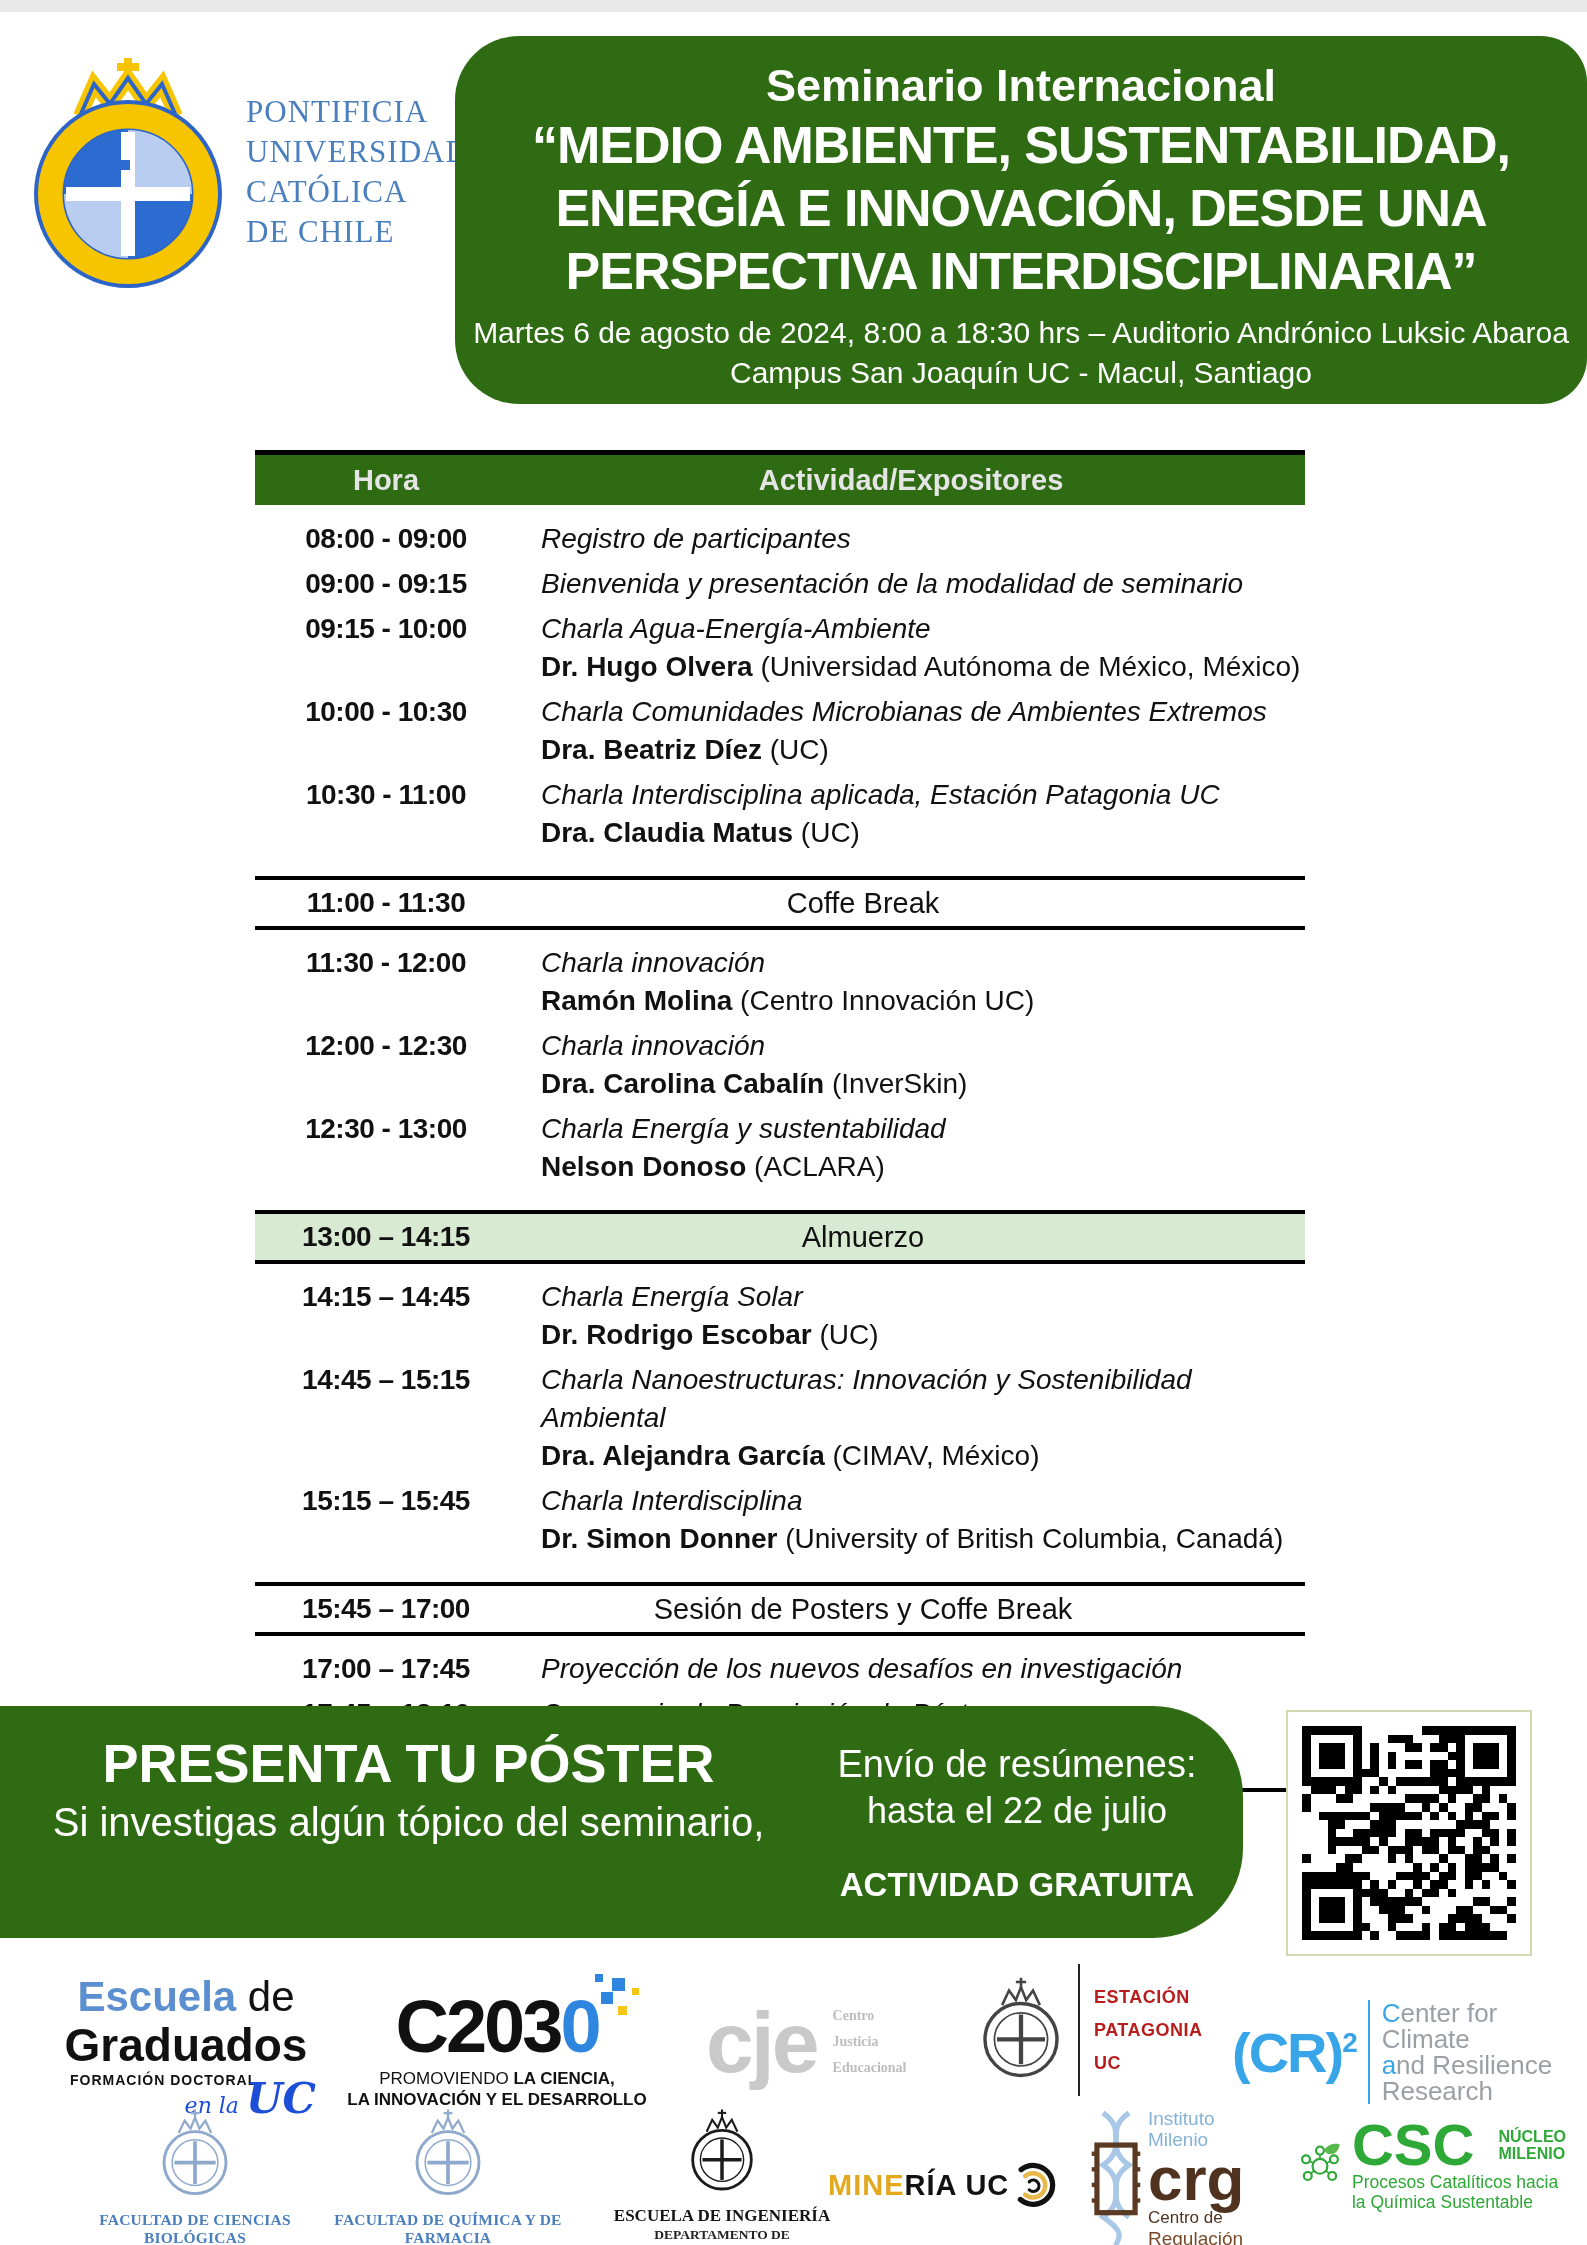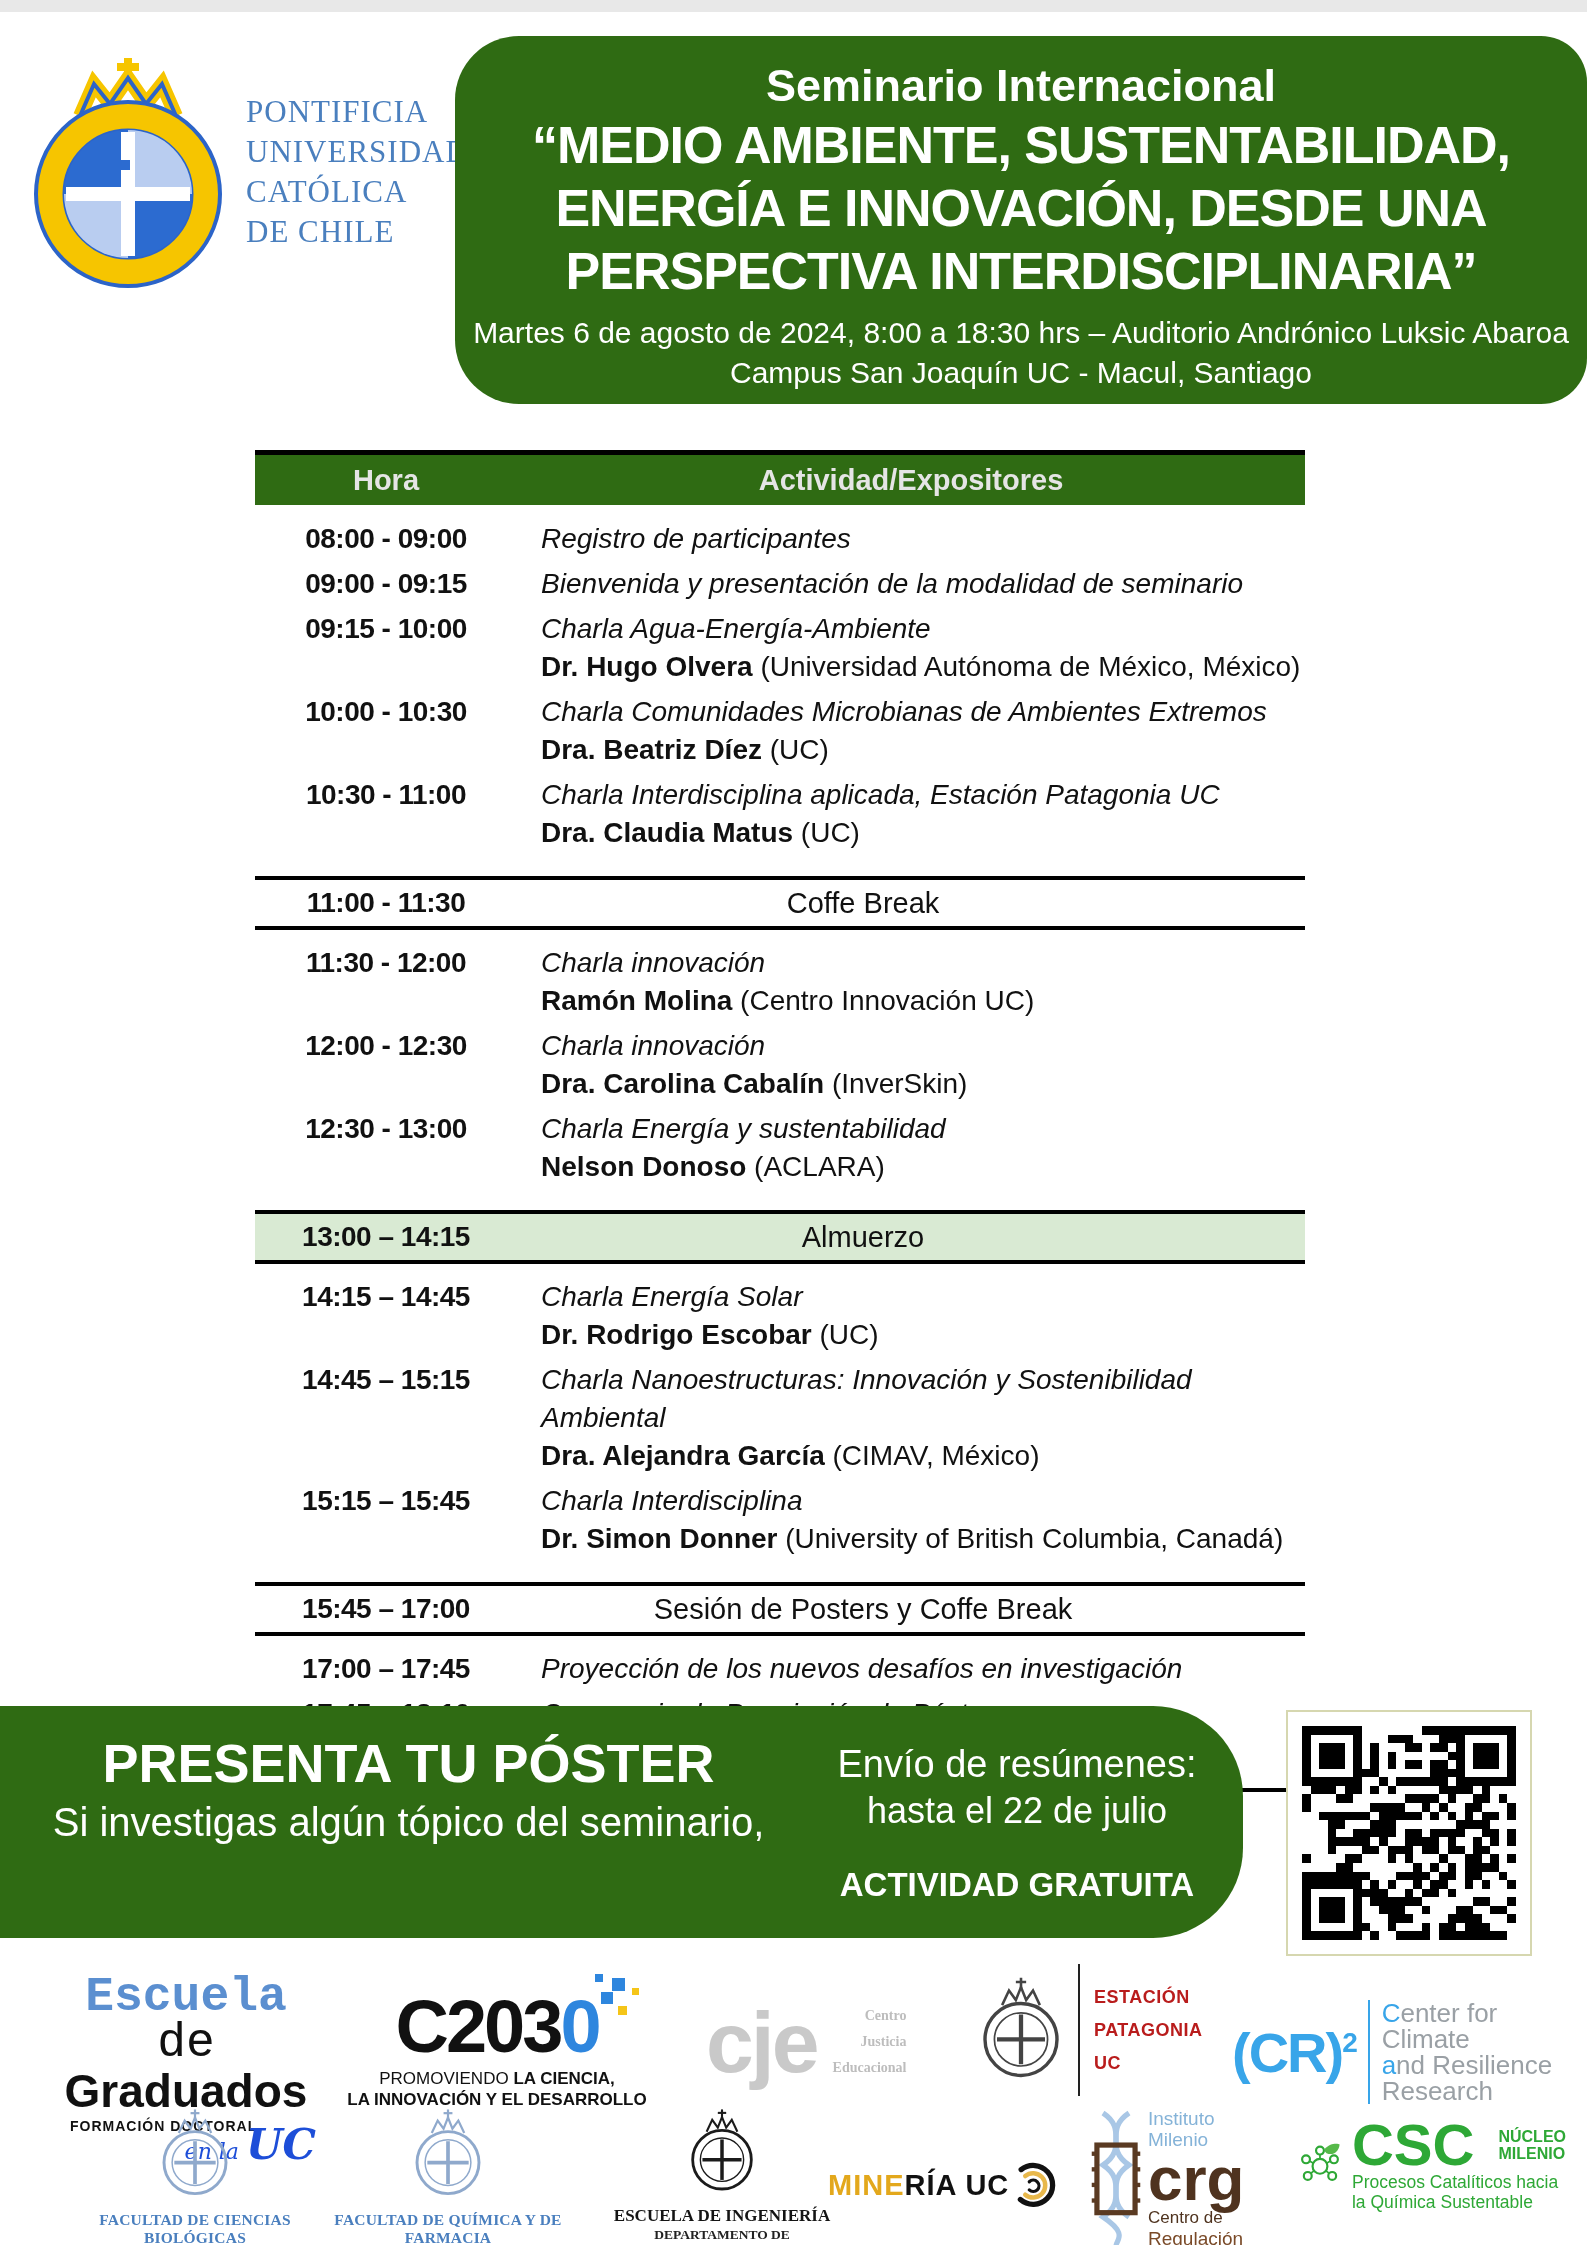--- a/index.html
+++ b/index.html
@@ -51,39 +51,39 @@
   .qr-box{position:absolute;left:1286px;top:1698px;width:246px;height:246px;background:#fff;
           border:2px solid #d6d7b0;box-sizing:border-box;padding:14px;}
   .qr-grid{width:214px;height:214px;display:grid;grid-template-columns:repeat(25,1fr);
            grid-template-rows:repeat(25,1fr);}
   .qr-grid .m1{background:#000;}
 
   
   .logo-block{position:absolute;}
   
   .lg-grad{left:46px;top:1962px;width:280px;text-align:center;}
-  .lg-grad .l1{font-size:48px;line-height:46px;font-family:Liberation Mono, monospace;}
+  .lg-grad .l1{font-size:42px;line-height:46px;}
   .lg-grad .l1 .acc{color:#5b8fd0;font-weight:bold;}
   .lg-grad .l1 .thin{color:#111;font-weight:400;}
   .lg-grad .l2{font-size:46px;line-height:50px;font-weight:bold;color:#111;}
   .lg-grad .l3{font-size:14px;font-weight:bold;letter-spacing:1px;color:#111;text-align:left;padding-left:24px;margin-top:2px;}
   .lg-grad .script{font-family:"DejaVu Serif",serif;font-style:italic;color:#1d4ed8;text-align:right;
                    margin-top:-14px;padding-right:10px;}
   .lg-grad .script .small{font-size:22px;}
   .lg-grad .script .big{font-size:42px;font-weight:bold;}
   
   .lg-c2030{left:342px;top:1978px;width:310px;text-align:center;}
   .lg-c2030 .big{font-size:74px;font-weight:bold;letter-spacing:-3px;line-height:74px;color:#111;position:relative;display:inline-block;}
   .lg-c2030 .zero{color:#2e86de;position:relative;}
   .lg-c2030 .px{position:absolute;}
   .lg-c2030 .t1{font-size:17px;line-height:21px;margin-top:4px;color:#111;}
   .lg-c2030 .t1 b{font-weight:bold;}
   .lg-c2030 .t2{font-size:17px;line-height:21px;font-weight:bold;color:#111;}
   
-  .lg-cje{left:706px;top:1990px;width:270px;display:flex;gap:16px;align-items:center;text-align:right;}
+  .lg-cje{left:706px;top:1990px;width:270px;display:flex;gap:16px;align-items:center;}
   .lg-cje .big{font-size:86px;font-weight:bold;color:#c9c9c9;letter-spacing:-3px;line-height:80px;}
   .lg-cje .stack{font-size:14px;font-weight:bold;color:#bdbdbd;line-height:26px;font-family:Liberation Serif, serif;}
   
   .lg-est{left:978px;top:1952px;width:240px;display:flex;gap:14px;align-items:center;}
   .lg-est .divider{width:2px;height:132px;background:#222;}
   .lg-est .stack{font-size:18px;font-weight:bold;color:#b91c1c;line-height:33px;letter-spacing:0.5px;}
   
   .lg-cr2{left:1232px;top:1988px;width:330px;display:flex;gap:12px;align-items:center;}
   .lg-cr2 .big{font-size:56px;font-weight:bold;color:#38a5e9;letter-spacing:-2px;}
   .lg-cr2 .big sup{font-size:28px;}

